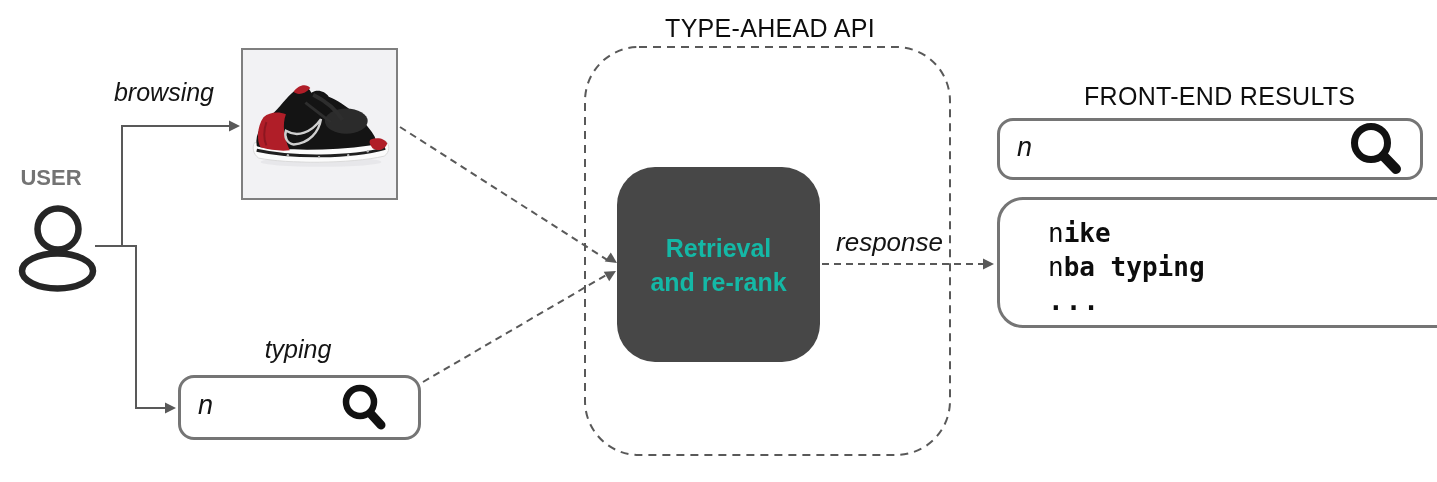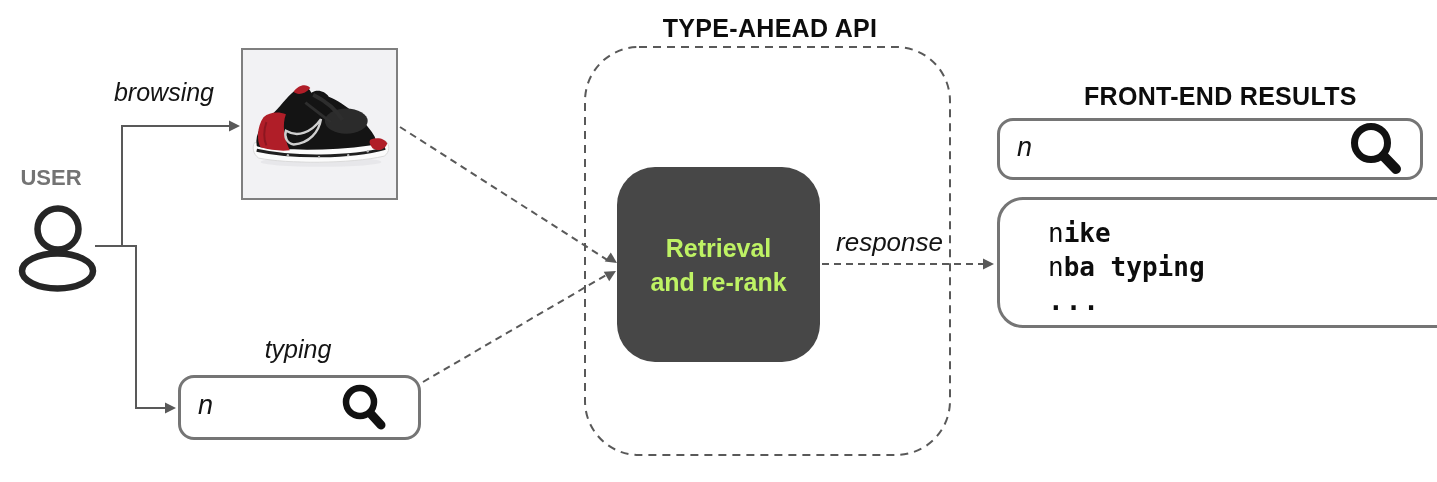--- a/index.html
+++ b/index.html
@@ -4,21 +4,21 @@
 <style>
   html,body{margin:0;padding:0;background:#ffffff;}
   #stage{
     position:relative;width:1437px;height:482px;background:#ffffff;overflow:hidden;
     font-family:"Liberation Sans",sans-serif;color:#111;
   }
   .abs{position:absolute;}
   svg{display:block;}
 
   .big-title{
-    font-size:25px;font-weight:700;letter-spacing:.3px;color:#0d0d0d;
+    font-size:25px;font-weight:400;letter-spacing:.3px;color:#0d0d0d;
     text-align:center;white-space:nowrap;
   }
   .small-title{
     font-size:22px;font-weight:700;color:#737373;text-align:center;white-space:nowrap;
   }
   .edge-label{
     font-size:25px;font-style:italic;color:#141414;text-align:center;white-space:nowrap;
   }
 
   
@@ -34,21 +34,21 @@
     font-size:27px;font-style:italic;color:#141414;padding-left:17px;line-height:1;
     transform:translateY(-2px);
   }
   .api-box-title{left:645px;top:14px;width:250px;}
   .module-box{
     left:617px;top:167px;width:203px;height:195px;border-radius:38px;background:#474747;
     display:flex;flex-direction:column;align-items:center;justify-content:center;
     box-sizing:border-box;
   }
   .module-line{
-    color:#bef264;font-size:25px;font-weight:700;line-height:34px;text-align:center;white-space:nowrap;
+    color:#14b8a6;font-size:25px;font-weight:700;line-height:34px;text-align:center;white-space:nowrap;
   }
   .results-box{
     left:997px;top:197px;width:494px;height:131px;box-sizing:border-box;
     border:3px solid #757575;border-radius:26px;background:#fff;
     padding:16px 0 0 48px;
   }
   .result-line{
     font-family:"DejaVu Sans Mono",monospace;font-size:26px;line-height:34px;color:#0d0d0d;
     white-space:pre;
   }

